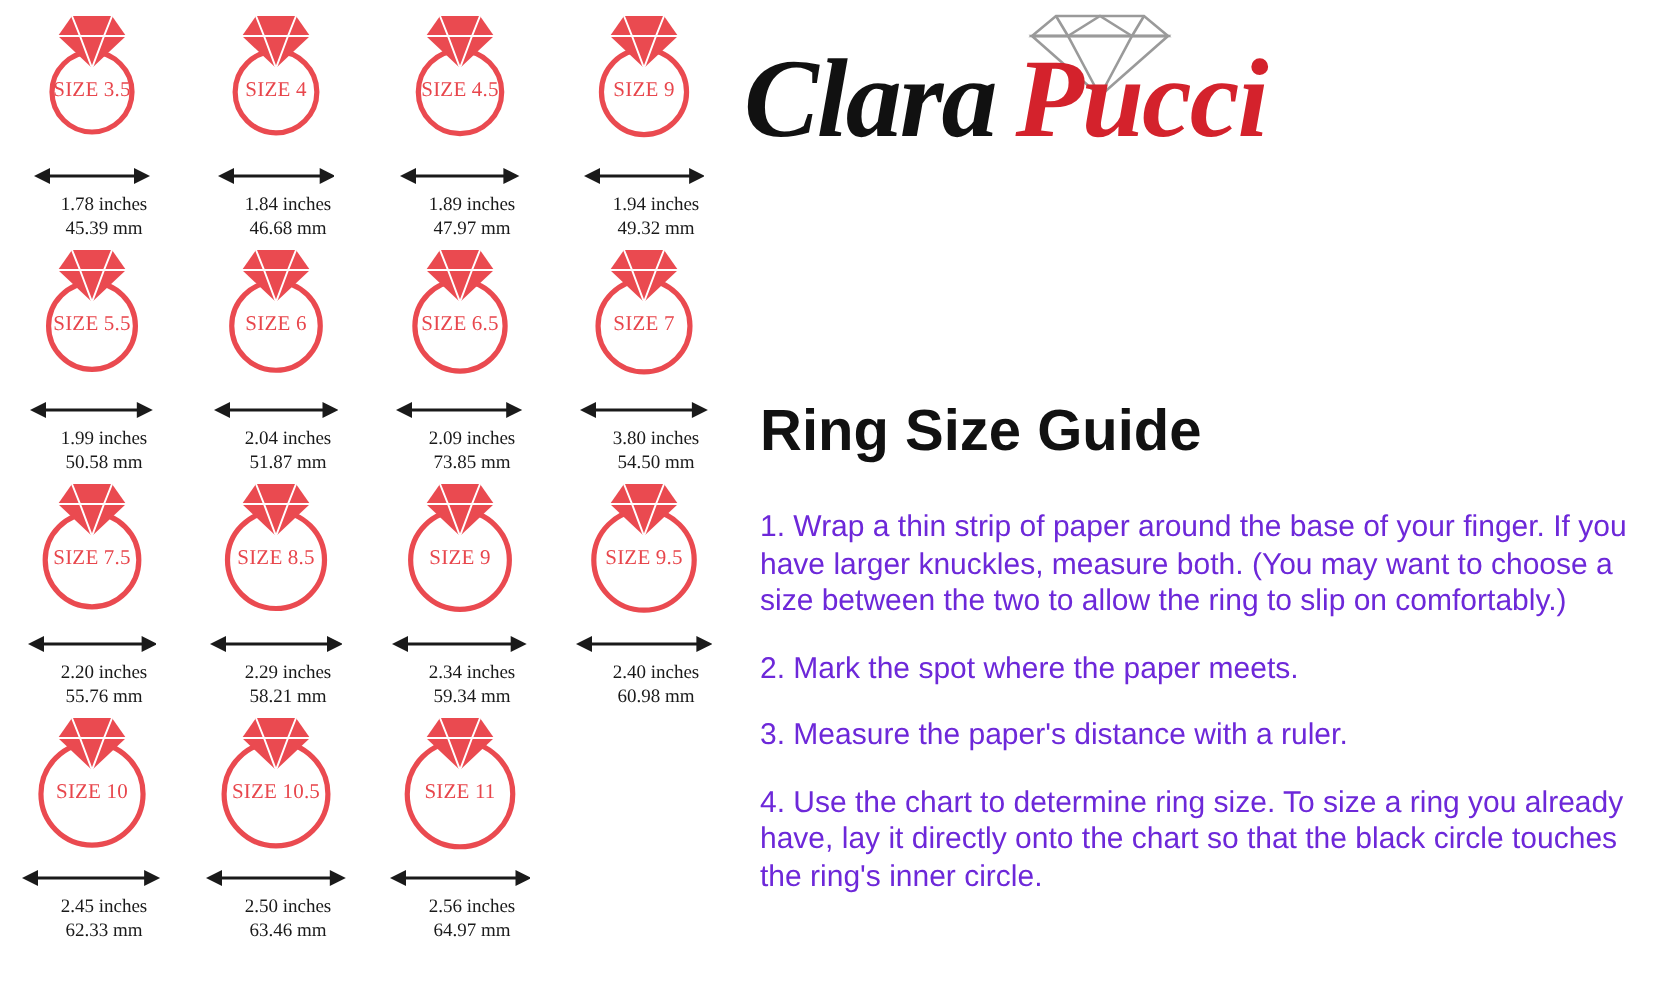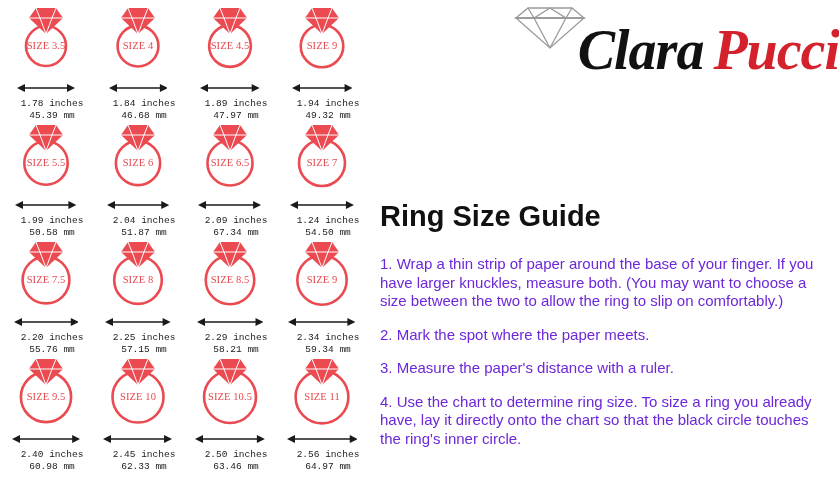--- a/index.html
+++ b/index.html
@@ -76,21 +76,21 @@
 
   
   .meas {
     text-align: center;
     line-height: 11.5px;
     margin-top: 2px;
   }
   .meas div {
     font-size: 9.5px;
     color: #1a1a1a;
-    font-family: Liberation Mono, monospace;
+    font-family: Liberation Serif, serif;
     padding-left: 12px;
   }
 
   
   .right {
     position: absolute;
     left: 372px;
     top: 0;
     width: 467px;
     height: 501px;
@@ -103,21 +103,21 @@
   .logo-diamond {
     position: absolute;
     left: 140px;
     top: 4px;
   }
   .brand {
     position: absolute;
     left: 0;
     top: 18px;
     width: 467px;
-    text-align: right;
+    text-align: left;
     font-family: "Liberation Serif", serif;
     font-style: italic;
     font-size: 56px;
     letter-spacing: -1px;
     white-space: nowrap;
   }
   .brand .w1 { color: #111111; font-weight: bold; }
   .brand .w2 { color: #d4222c; font-weight: bold; margin-left: 10px; }
 
   .guide-title {
@@ -296,21 +296,21 @@
           </div>
           <div class="arrow">
             <svg width="63.1" height="12" viewBox="0 0 63.1 12">
               <line x1="6" y1="6" x2="57.1" y2="6" stroke="#1a1a1a" stroke-width="1.6"></line>
               <path d="M0 6 L8 2 L8 10 Z" fill="#1a1a1a"></path>
               <path d="M63.1 6 L55.1 2 L55.1 10 Z" fill="#1a1a1a"></path>
             </svg>
           </div>
           <div class="meas">
             <div>2.09 inches</div>
-            <div>67.34 mm</div>
+            <div>73.85 mm</div>
           </div>
         </div>
         <div class="cell">
           <div class="ring-wrap">
             <svg class="ring-svg" width="92" height="78" viewBox="0 0 92 78">
               <circle cx="46" cy="42" r="22.975" fill="none" stroke="#ea4a50" stroke-width="2.6"></circle>
               <path d="M29 14 L36 4 L56 4 L63 14 L46 30 Z" fill="#ea4a50"></path>
               <path d="M29 14 L63 14" stroke="#ffffff" stroke-width="1"></path>
               <path d="M36 4 L40 14 L46 30" stroke="#ffffff" stroke-width="1" fill="none"></path>
               <path d="M56 4 L52 14 L46 30" stroke="#ffffff" stroke-width="1" fill="none"></path>
@@ -318,21 +318,21 @@
             <div class="size-label">SIZE 7</div>
           </div>
           <div class="arrow">
             <svg width="63.95" height="12" viewBox="0 0 63.95 12">
               <line x1="6" y1="6" x2="57.95" y2="6" stroke="#1a1a1a" stroke-width="1.6"></line>
               <path d="M0 6 L8 2 L8 10 Z" fill="#1a1a1a"></path>
               <path d="M63.95 6 L55.95 2 L55.95 10 Z" fill="#1a1a1a"></path>
             </svg>
           </div>
           <div class="meas">
-            <div>1.24 inches</div>
+            <div>3.80 inches</div>
             <div>54.50 mm</div>
           </div>
         </div>
         <div class="cell">
           <div class="ring-wrap">
             <svg class="ring-svg" width="92" height="78" viewBox="0 0 92 78">
               <circle cx="46" cy="42" r="23.4" fill="none" stroke="#ea4a50" stroke-width="2.6"></circle>
               <path d="M29 14 L36 4 L56 4 L63 14 L46 30 Z" fill="#ea4a50"></path>
               <path d="M29 14 L63 14" stroke="#ffffff" stroke-width="1"></path>
               <path d="M36 4 L40 14 L46 30" stroke="#ffffff" stroke-width="1" fill="none"></path>
@@ -343,43 +343,20 @@
           <div class="arrow">
             <svg width="64.8" height="12" viewBox="0 0 64.8 12">
               <line x1="6" y1="6" x2="58.8" y2="6" stroke="#1a1a1a" stroke-width="1.6"></line>
               <path d="M0 6 L8 2 L8 10 Z" fill="#1a1a1a"></path>
               <path d="M64.8 6 L56.8 2 L56.8 10 Z" fill="#1a1a1a"></path>
             </svg>
           </div>
           <div class="meas">
             <div>2.20 inches</div>
             <div>55.76 mm</div>
-          </div>
-        </div>
-        <div class="cell">
-          <div class="ring-wrap">
-            <svg class="ring-svg" width="92" height="78" viewBox="0 0 92 78">
-              <circle cx="46" cy="42" r="23.825" fill="none" stroke="#ea4a50" stroke-width="2.6"></circle>
-              <path d="M29 14 L36 4 L56 4 L63 14 L46 30 Z" fill="#ea4a50"></path>
-              <path d="M29 14 L63 14" stroke="#ffffff" stroke-width="1"></path>
-              <path d="M36 4 L40 14 L46 30" stroke="#ffffff" stroke-width="1" fill="none"></path>
-              <path d="M56 4 L52 14 L46 30" stroke="#ffffff" stroke-width="1" fill="none"></path>
-            </svg>
-            <div class="size-label">SIZE 8</div>
-          </div>
-          <div class="arrow">
-            <svg width="65.65" height="12" viewBox="0 0 65.65 12">
-              <line x1="6" y1="6" x2="59.650000000000006" y2="6" stroke="#1a1a1a" stroke-width="1.6"></line>
-              <path d="M0 6 L8 2 L8 10 Z" fill="#1a1a1a"></path>
-              <path d="M65.65 6 L57.650000000000006 2 L57.650000000000006 10 Z" fill="#1a1a1a"></path>
-            </svg>
-          </div>
-          <div class="meas">
-            <div>2.25 inches</div>
-            <div>57.15 mm</div>
           </div>
         </div>
         <div class="cell">
           <div class="ring-wrap">
             <svg class="ring-svg" width="92" height="78" viewBox="0 0 92 78">
               <circle cx="46" cy="42" r="24.25" fill="none" stroke="#ea4a50" stroke-width="2.6"></circle>
               <path d="M29 14 L36 4 L56 4 L63 14 L46 30 Z" fill="#ea4a50"></path>
               <path d="M29 14 L63 14" stroke="#ffffff" stroke-width="1"></path>
               <path d="M36 4 L40 14 L46 30" stroke="#ffffff" stroke-width="1" fill="none"></path>
               <path d="M56 4 L52 14 L46 30" stroke="#ffffff" stroke-width="1" fill="none"></path>

